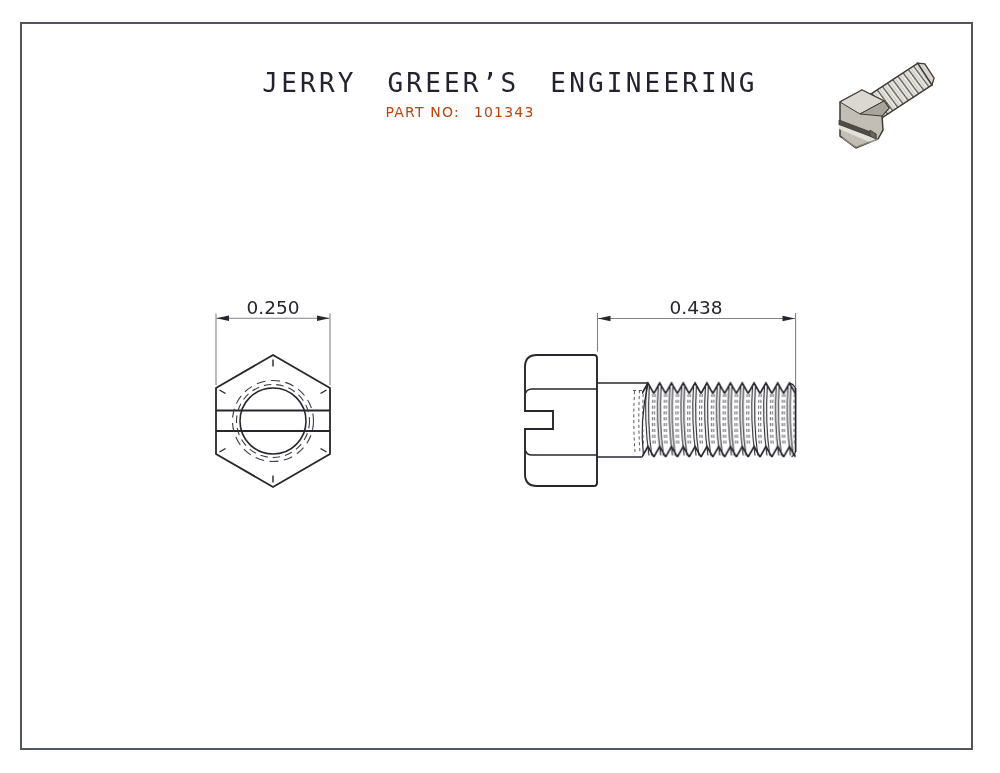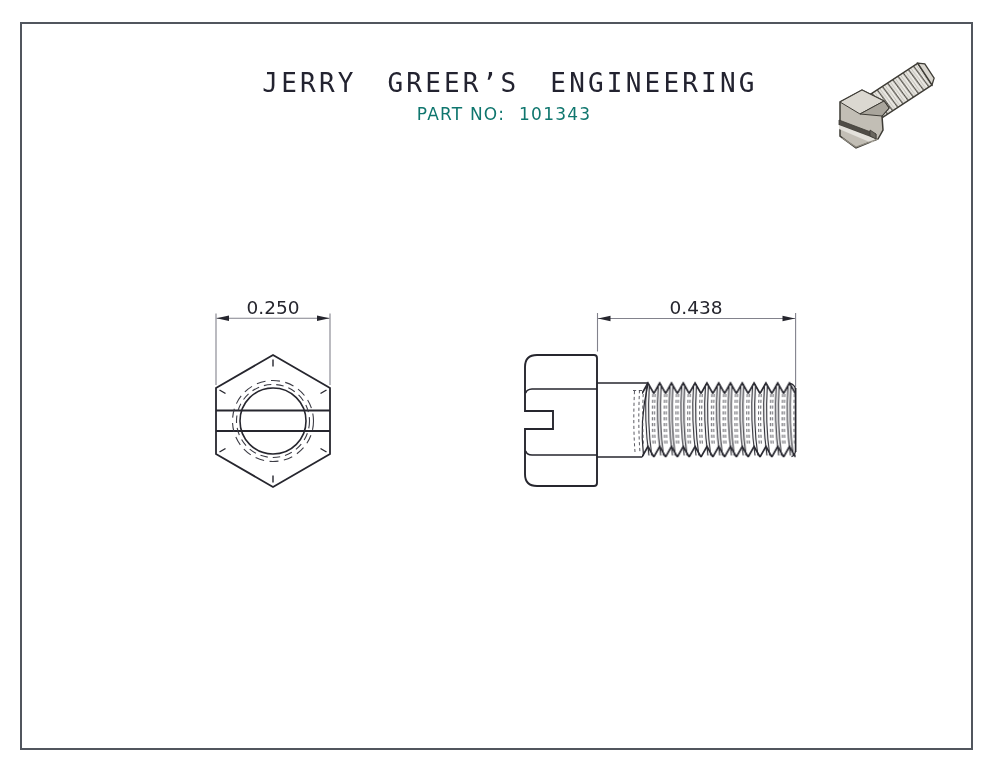--- a/index.html
+++ b/index.html
@@ -24,26 +24,26 @@
     white-space:nowrap;
     font-family:"DejaVu Sans Mono", monospace;
     font-size:26px;
     font-weight:400;
     letter-spacing:3.2px;
     word-spacing:12px;
     color:#232330;
   }
   .part-no{
     position:absolute;
-    left:504px;top:104px;
+    left:460px;top:104px;
     transform:translateX(-50%);
     white-space:nowrap;
-    font-size:17px;
+    font-size:14px;
     letter-spacing:1.2px;
-    color:#0f766e;
+    color:#c2410c;
   }
   .part-no .gap{display:inline-block;width:14px;}
   svg.drawing{position:absolute;left:0;top:0;}
   svg.icon3d{position:absolute;left:826px;top:46px;}
   .dimtext{
     font-family:"DejaVu Sans", sans-serif;
     font-size:18.5px;
     fill:#26262e;
   }
 </style>

